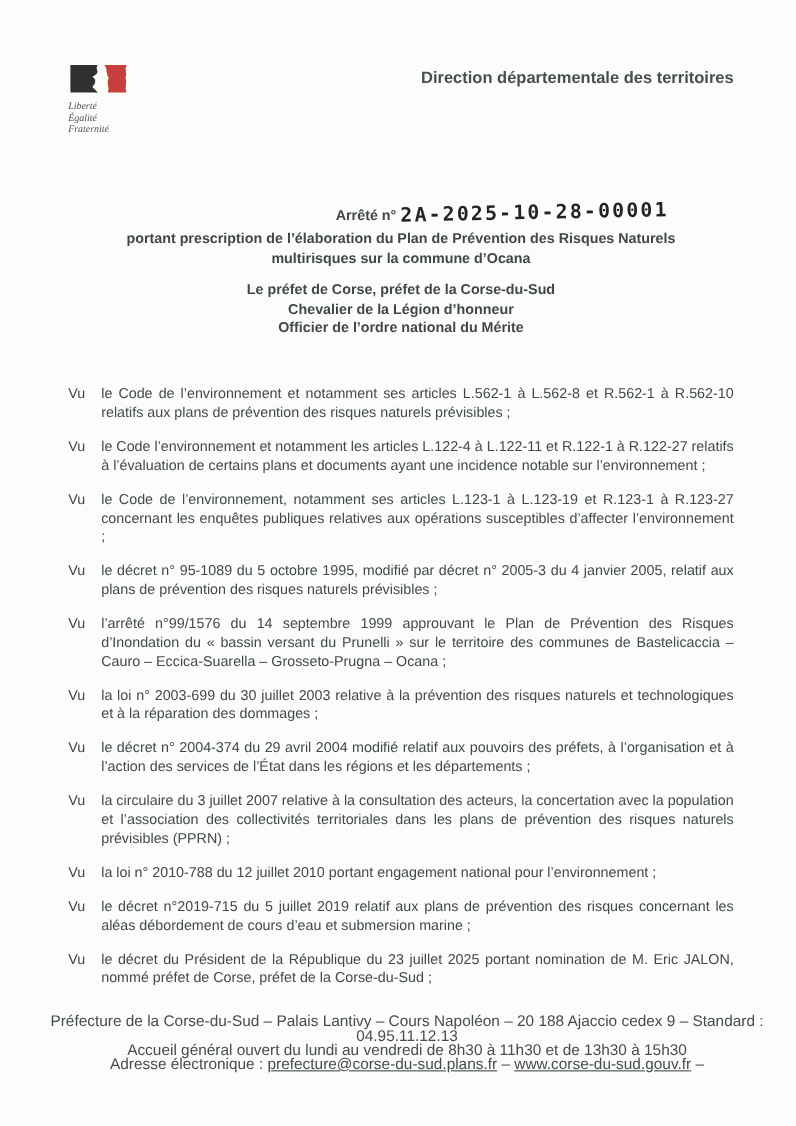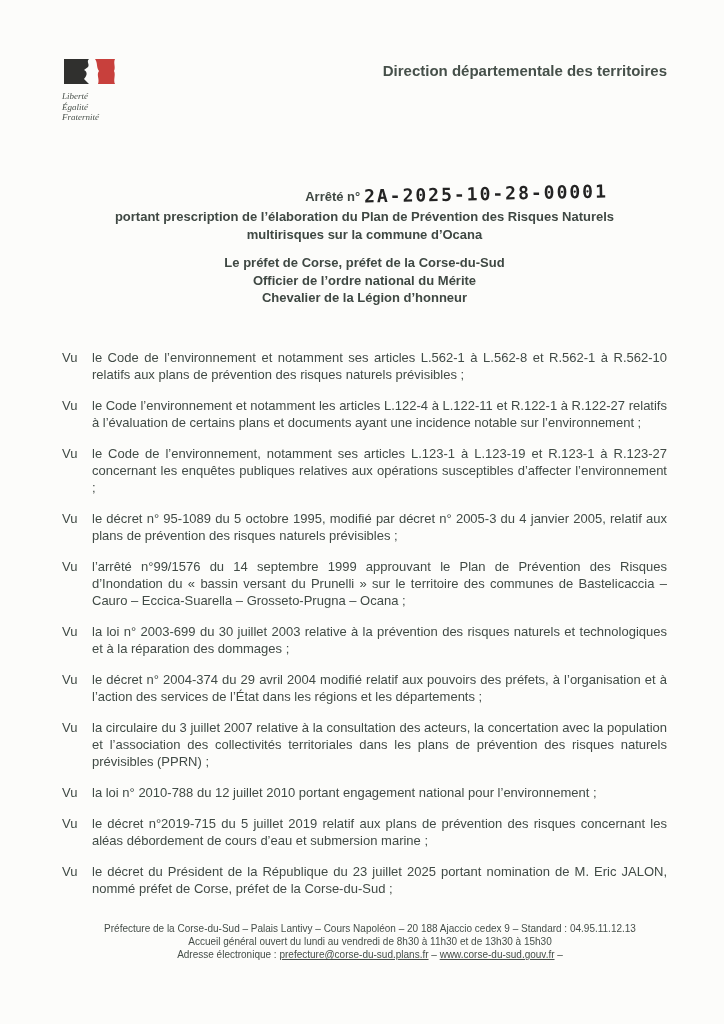--- a/index.html
+++ b/index.html
@@ -102,21 +102,21 @@
     text-align: justify;
     color: #414b46;
   }
 
   
   .footer {
     position: absolute;
     left: 16px; right: 0;
     top: 922px;
     text-align: center;
-    font-size: 10px;
+    font-size: 14px;
     line-height: 13px;
     color: #454e49;
   }
   .footer a-like, .footer .link { text-decoration: underline; }
 </style>
 </head>
 <body>
 
 <div class="page">
 
@@ -139,22 +139,22 @@
 
   <div class="title-block">
     <div class="arrete-line">
       <span>Arrêté n°</span>
       <span class="handwritten">2A-2025-10-28-00001</span>
     </div>
     <div class="subject-line">portant prescription de l’élaboration du Plan de Prévention des Risques Naturels</div>
     <div class="subject-line">multirisques sur la commune d’Ocana</div>
     <div class="author-block">
       <div class="author-line">Le préfet de Corse, préfet de la Corse-du-Sud</div>
+      <div class="author-line">Chevalier de la Légion d’honneur</div>
       <div class="author-line">Officier de l’ordre national du Mérite</div>
-      <div class="author-line">Chevalier de la Légion d’honneur</div>
     </div>
   </div>
 
   <div class="vu-list" id="vu-list">
       <div class="vu-row">
       <div class="vu-label">Vu</div>
       <div class="vu-text">le Code de l’environnement et notamment ses articles L.562-1 à L.562-8 et R.562-1 à R.562-10 relatifs aux plans de prévention des risques naturels prévisibles ;</div>
     </div>
       <div class="vu-row">
       <div class="vu-label">Vu</div>

